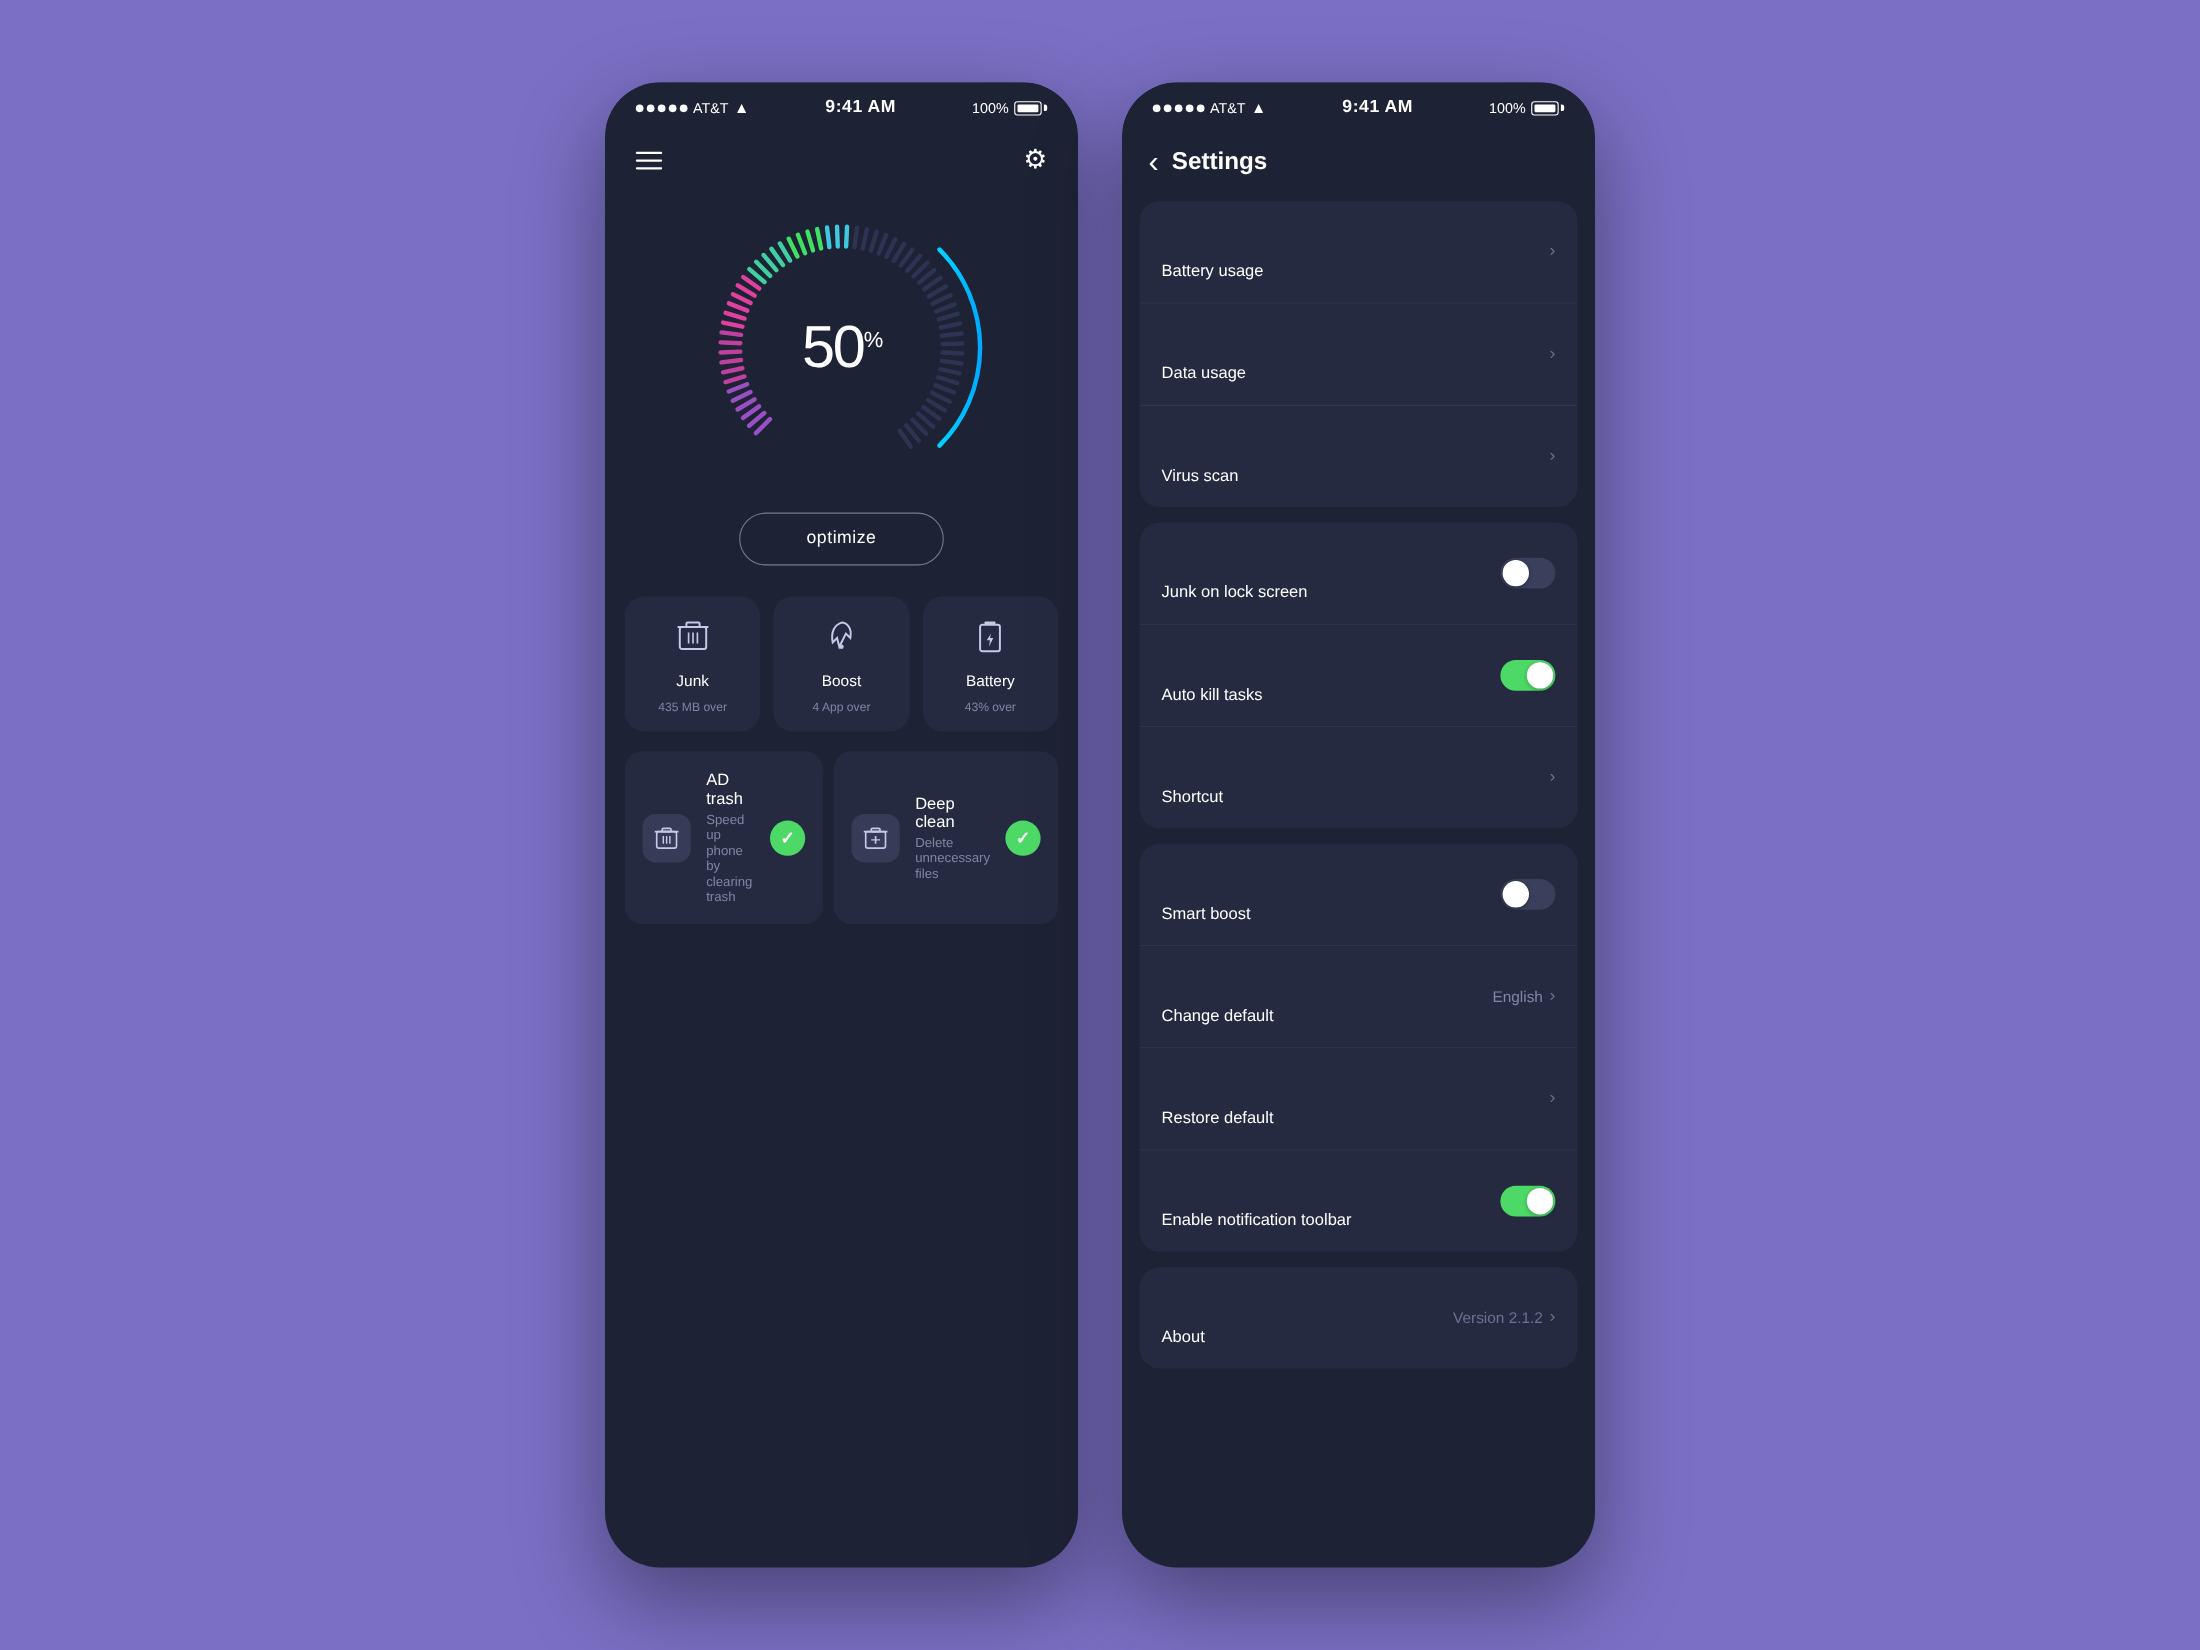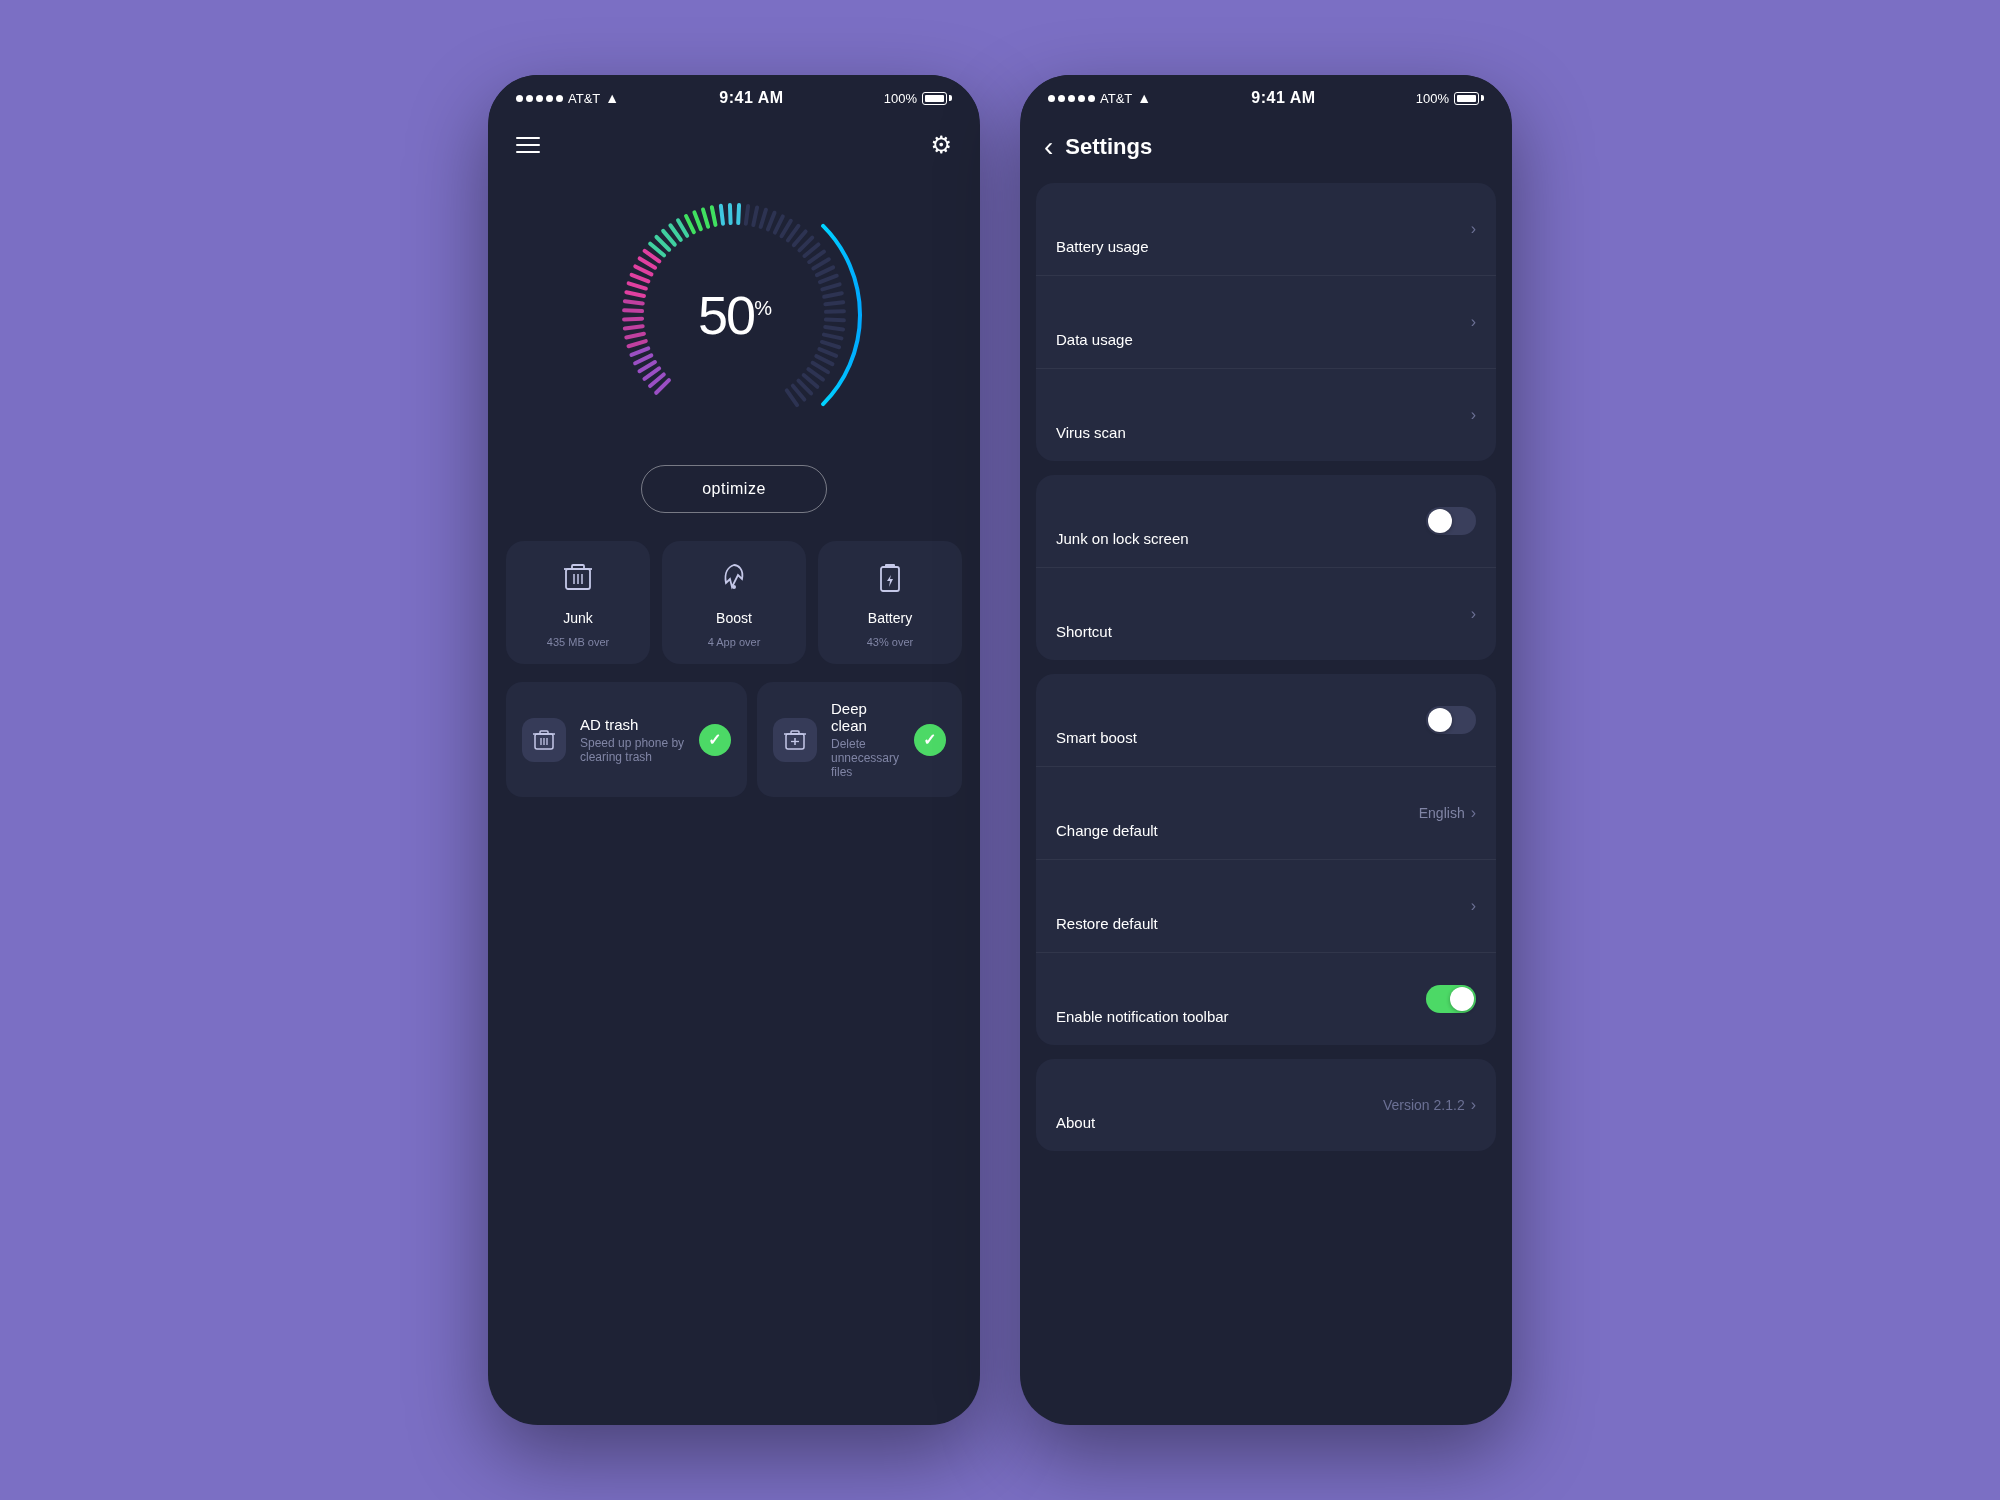--- a/index.html
+++ b/index.html
@@ -9,21 +9,21 @@
       background: #7b6fc4;
       display: flex;
       align-items: center;
       justify-content: center;
       gap: 40px;
       font-family: -apple-system, BlinkMacSystemFont, 'SF Pro Display', 'Helvetica Neue', sans-serif;
     }
 
     
     .phone {
-      width: 492px;
+      width: 430px;
       height: 1350px;
       background: #1e2235;
       border-radius: 50px;
       overflow: hidden;
       position: relative;
       box-shadow: 0 30px 80px rgba(0,0,0,0.4);
     }
 
     
     .status-bar {
@@ -464,20 +464,26 @@
   </div>
 
   <div class="settings-group">
     <div class="settings-row">
       <span class="settings-row-label">Junk on lock screen</span>
       <div class="toggle off">
         <div class="toggle-thumb"></div>
       </div>
     </div>
     <div class="settings-row">
+      <span class="settings-row-label">Auto kill tasks</span>
+      <div class="toggle on">
+        <div class="toggle-thumb"></div>
+      </div>
+    </div>
+    <div class="settings-row">
       <span class="settings-row-label">Shortcut</span>
       <div class="settings-row-right">
         <span class="chevron">›</span>
       </div>
     </div>
   </div>
 
   <div class="settings-group">
     <div class="settings-row">
       <span class="settings-row-label">Smart boost</span>

